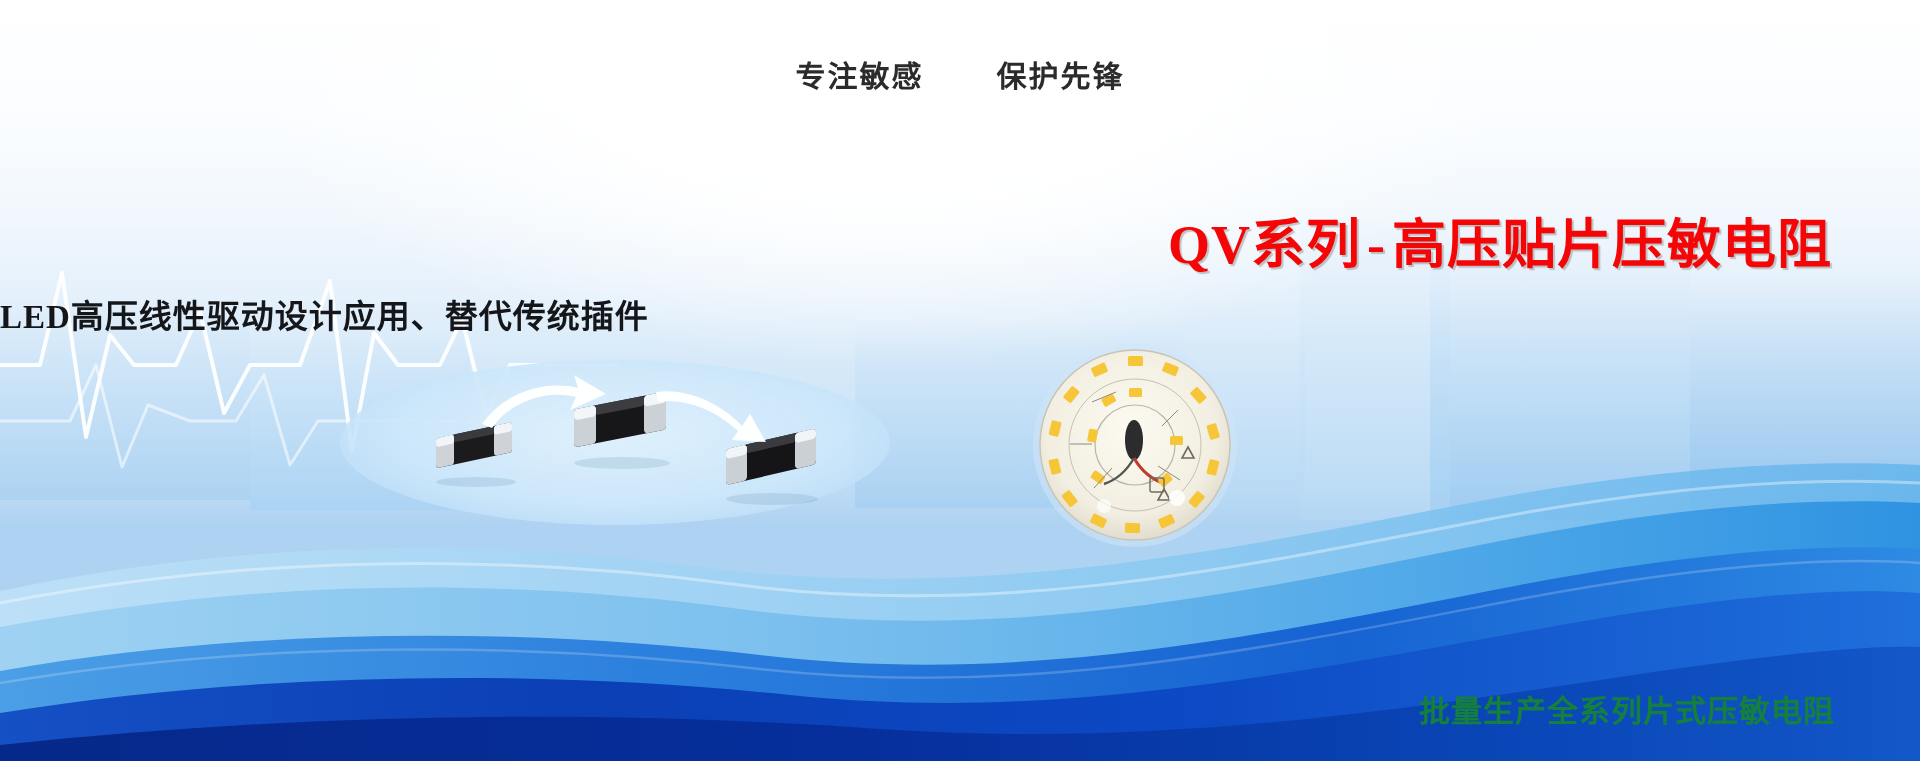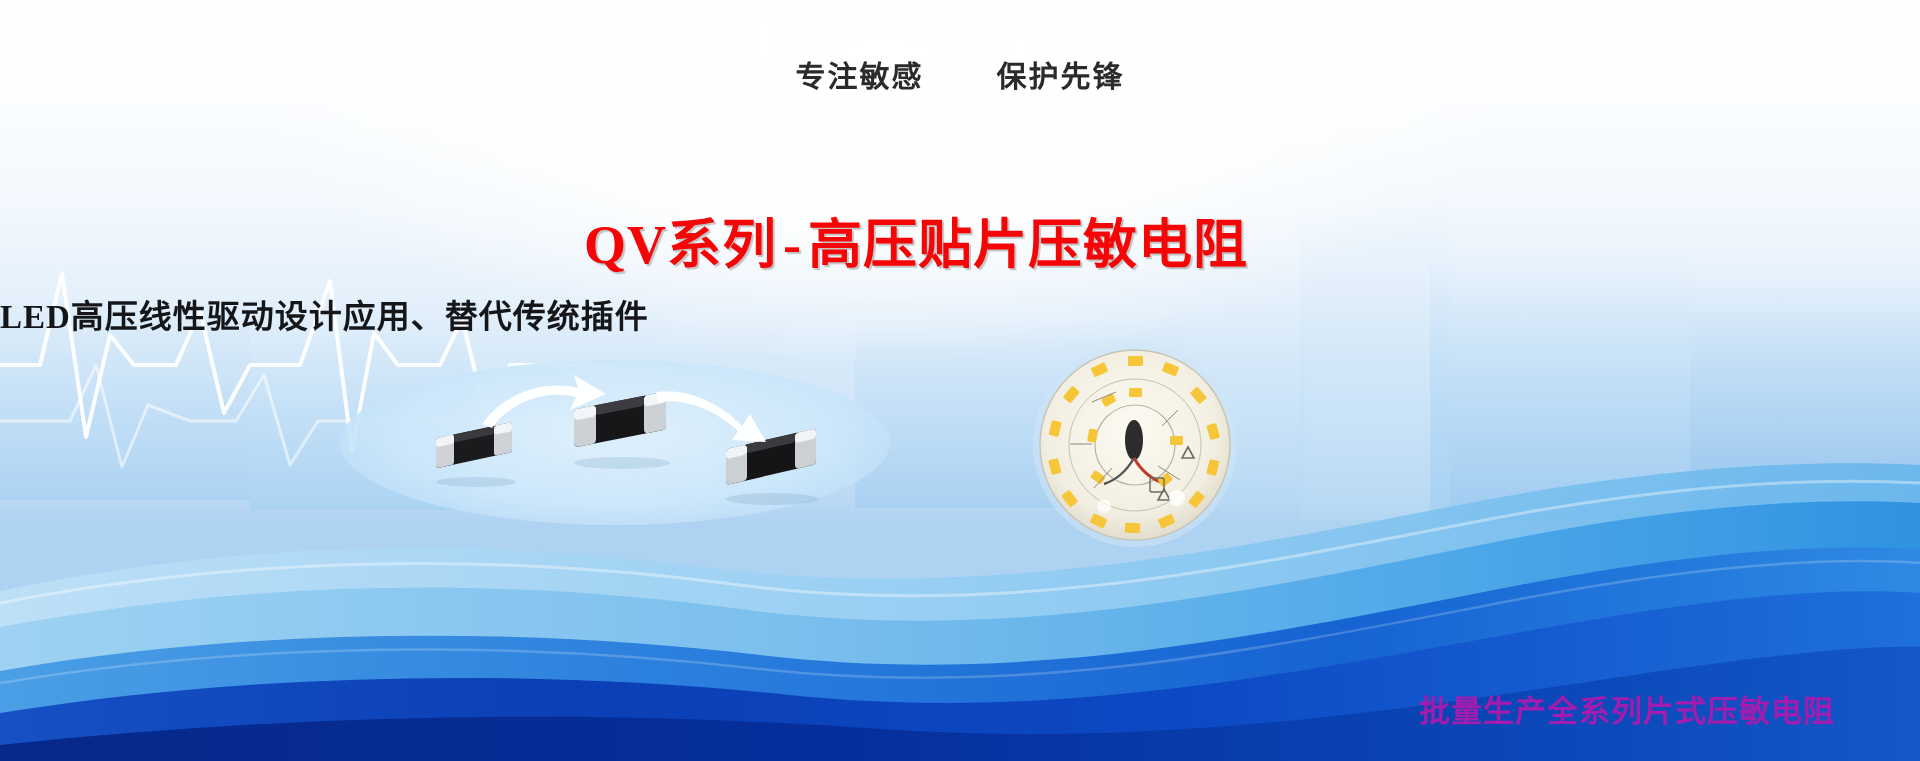--- a/index.html
+++ b/index.html
@@ -104,21 +104,21 @@
     color:#2b2b2b;
     letter-spacing:2px;
     white-space:nowrap;
   }
   .tagline .gap { display:inline-block; width:54px; }
 
   .title {
     position:absolute;
     left:0; top:200px;
     width:1832px;
-    text-align:center;
+    text-align:right;
     font-family:"Liberation Serif","DejaVu Serif",serif;
     font-size:54px;
     font-weight:700;
     color:#f50505;
     letter-spacing:1px;
     white-space:nowrap;
     text-shadow:2px 2px 1px rgba(150,150,150,0.55);
   }
   .title .dash { padding:0 6px; }
 
@@ -134,21 +134,21 @@
     letter-spacing:1px;
     white-space:nowrap;
   }
 
   .footnote {
     position:absolute;
     right:85px; bottom:30px;
     font-family:"Liberation Serif","DejaVu Serif",serif;
     font-size:31px;
     font-weight:700;
-    color:#a21caf;
+    color:#15803d;
     letter-spacing:1px;
     white-space:nowrap;
     margin-top:32px;
   }
 </style>
 </head>
 <body>
 
 <div id="banner">
 

